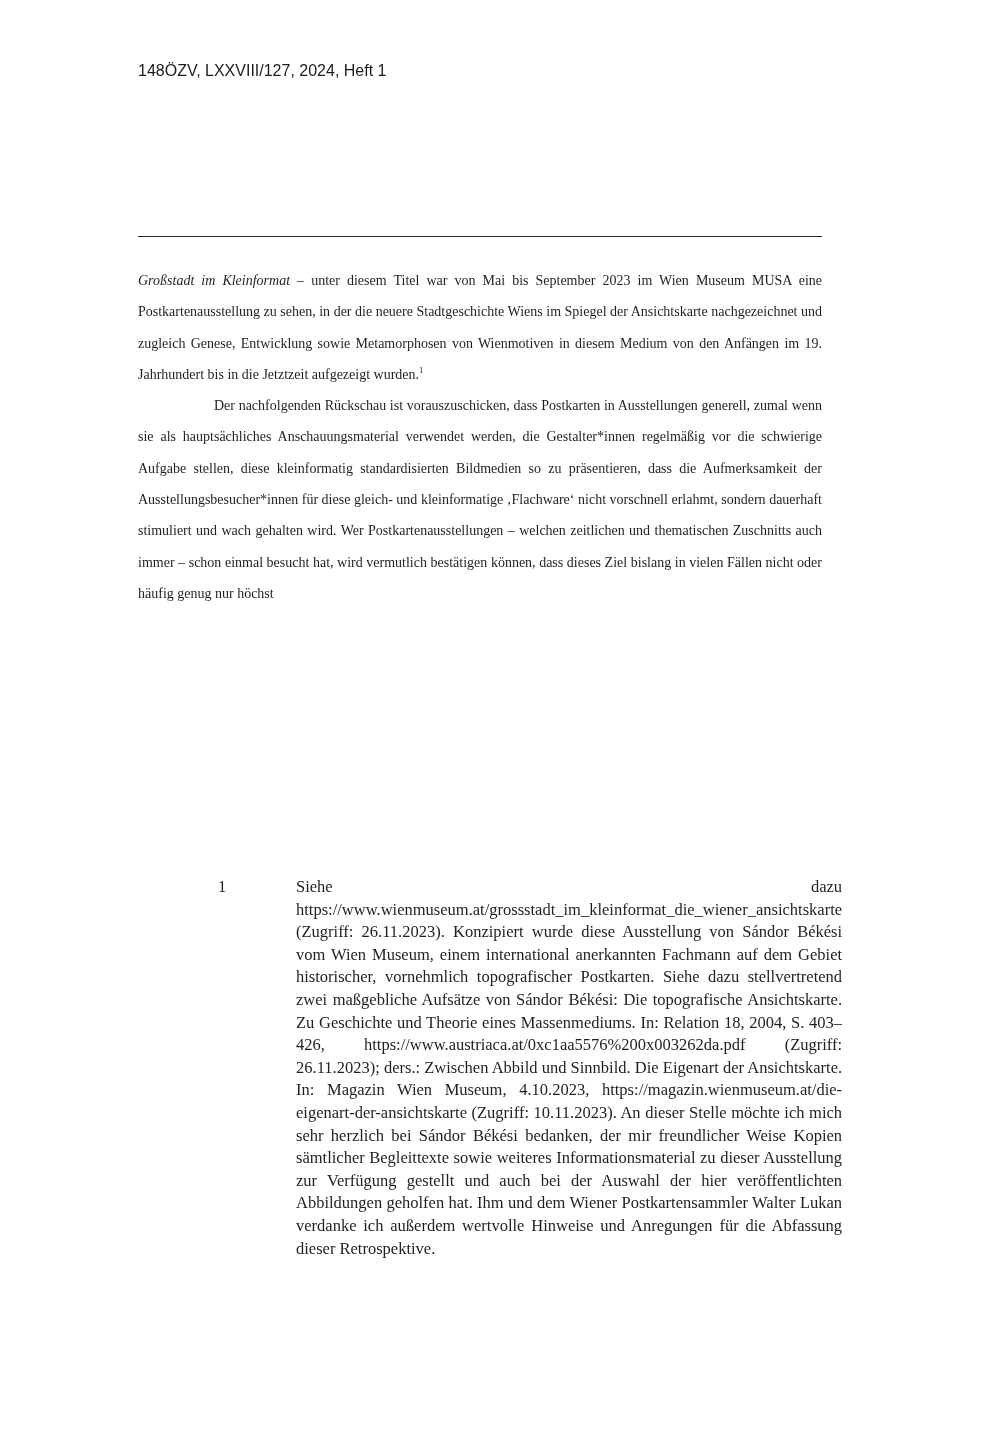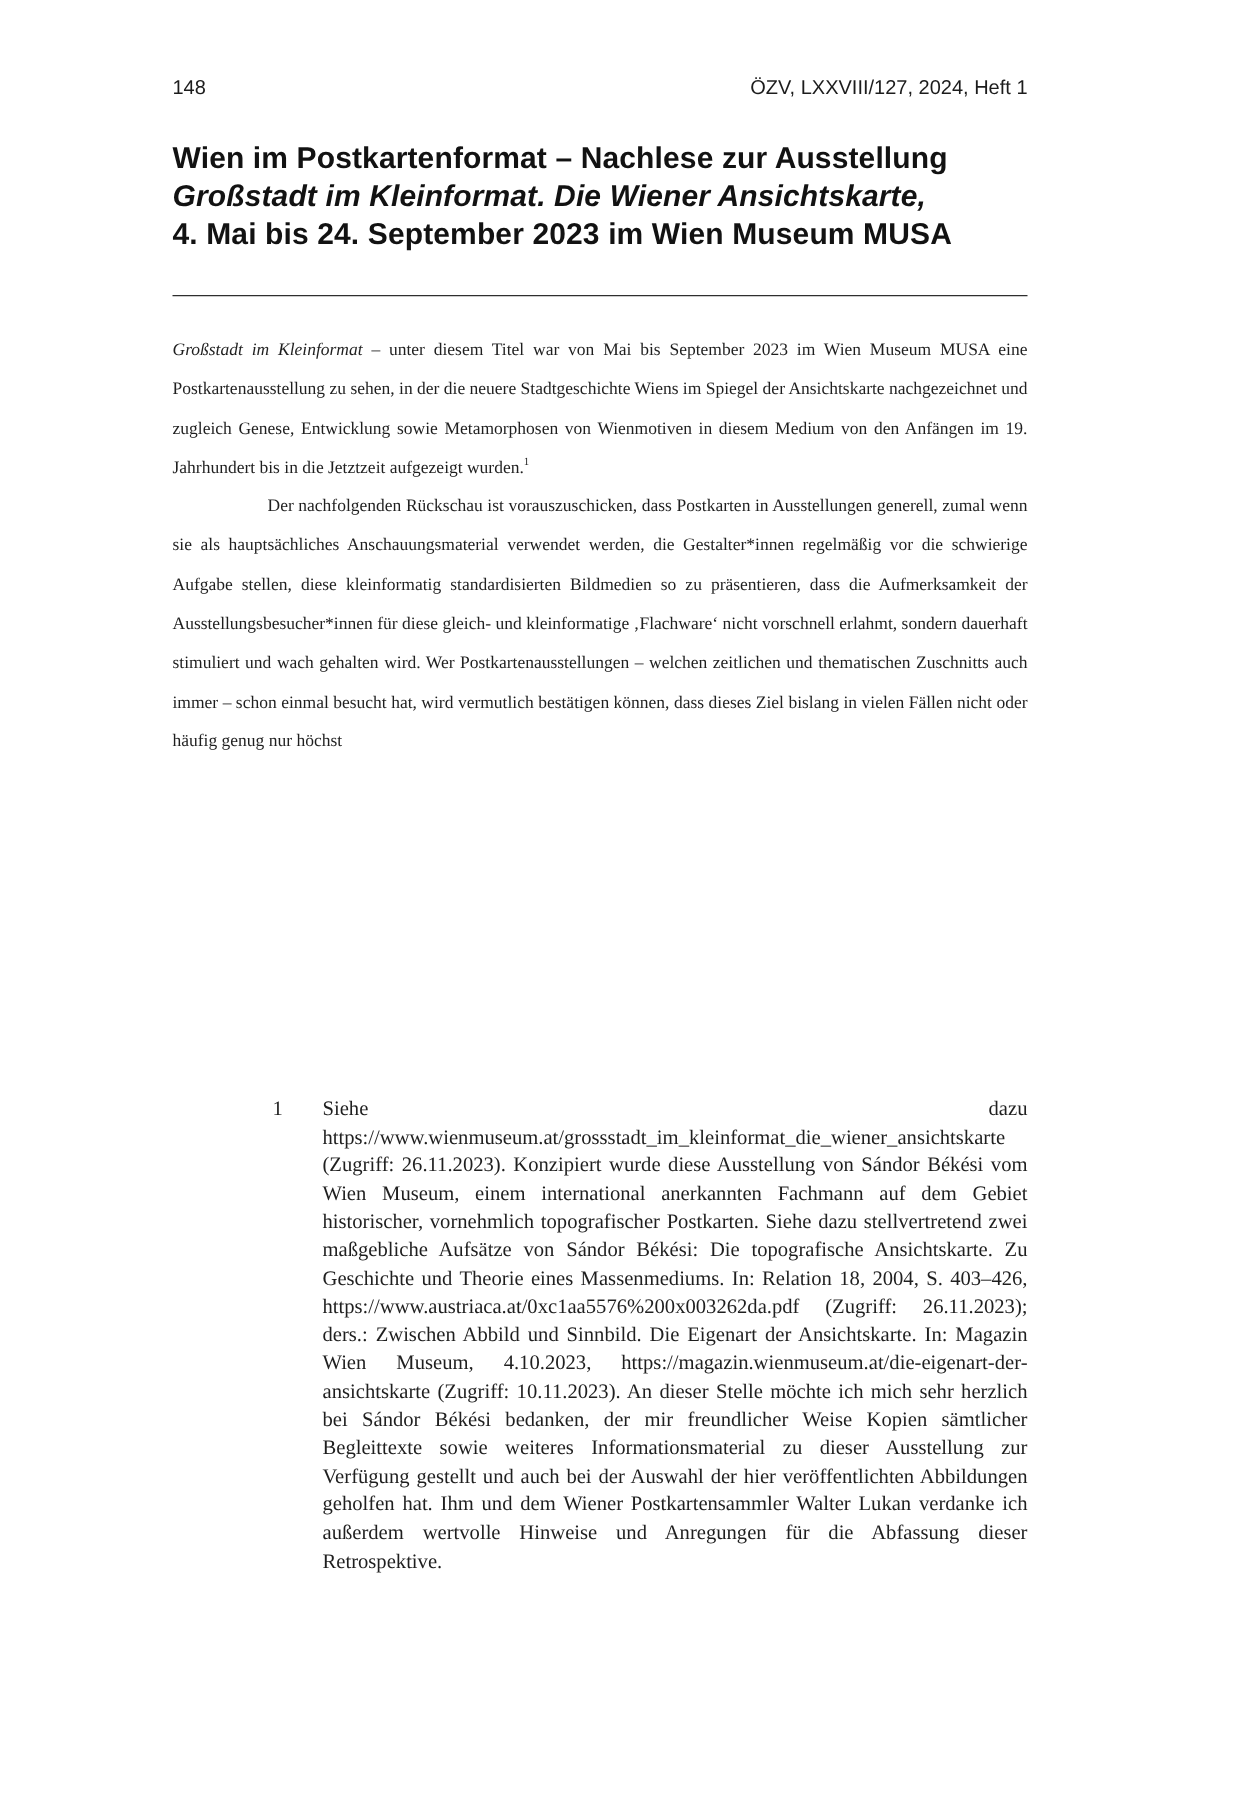--- a/index.html
+++ b/index.html
@@ -10,21 +10,20 @@
     height: 1446px;
     background: #ffffff;
     color: #1e1e1e;
     overflow: hidden;
   }
   
   .running-header {
     position: absolute;
     top: 63px; left: 138px; width: 684px;
     display: flex;
-    justify-content: space-between;
     align-items: baseline;
     font-family: "Liberation Sans", sans-serif;
     font-size: 16px;
     line-height: 1;
     color: #1c1c1c;
   }
   
   .article-title {
     position: absolute;
     top: 112px; left: 138px; width: 684px;
@@ -78,37 +77,33 @@
   .footnote .fn-number {
     flex: 0 0 40px;
     width: 40px;
   }
   .footnote .fn-text {
     flex: 1 1 auto;
     text-align: justify;
     hyphens: auto;
     -webkit-hyphens: auto;
     overflow-wrap: break-word;
+    margin-left: 38px;
   }
 </style>
 </head>
 <body>
 
 <div class="page">
 
   <div class="running-header">
     <span>148</span>
     <span>ÖZV, LXXVIII/127, 2024, Heft 1</span>
   </div>
 
-  <div class="article-title">
-    <div>Wien im Postkartenformat – Nachlese zur Ausstellung</div>
-    <div class="italic-line">Großstadt im Kleinformat. Die Wiener Ansichtskarte,</div>
-    <div>4. Mai bis 24. September 2023 im Wien Museum MUSA</div>
-  </div>
 
   <hr class="title-divider">
 
   <div class="body-text">
     <p><span class="lead-italic">Großstadt im Kleinformat</span><span> – unter diesem Titel war von Mai bis September 2023 im Wien Museum MUSA eine Postkartenausstellung zu sehen, in der die neuere Stadtgeschichte Wiens im Spiegel der Ansichtskarte nachgezeichnet und zugleich Genese, Entwicklung sowie Metamorphosen von Wienmotiven in diesem Medium von den Anfängen im 19. Jahrhundert bis in die Jetztzeit aufgezeigt wurden.</span><sup>1</sup></p>
     <p class="indented">Der nachfolgenden Rückschau ist vorauszuschicken, dass Postkarten in Ausstellungen generell, zumal wenn sie als hauptsächliches Anschauungsmaterial verwendet werden, die Gestalter*innen regelmäßig vor die schwierige Aufgabe stellen, diese kleinformatig standardisierten Bildmedien so zu präsentieren, dass die Aufmerksamkeit der Ausstellungsbesucher*innen für diese gleich- und kleinformatige ‚Flachware‘ nicht vorschnell erlahmt, sondern dauerhaft stimuliert und wach gehalten wird. Wer Postkartenausstellungen – welchen zeitlichen und thematischen Zuschnitts auch immer – schon einmal besucht hat, wird vermutlich bestätigen können, dass dieses Ziel bislang in vielen Fällen nicht oder häufig genug nur höchst</p>
   </div>
 
   <div class="footnote">
     <span class="fn-number">1</span>

